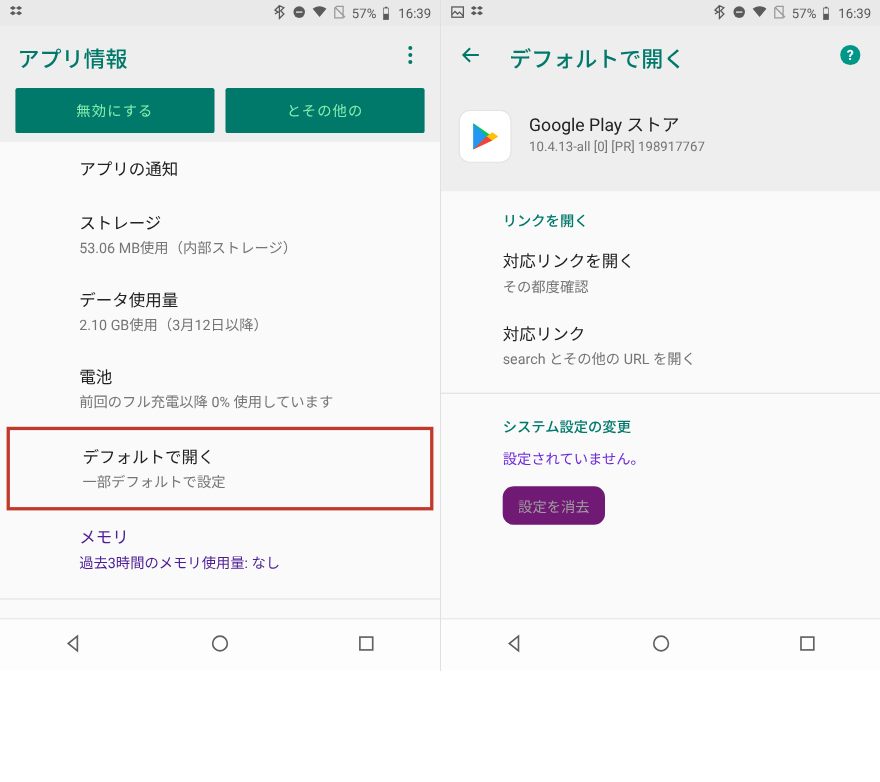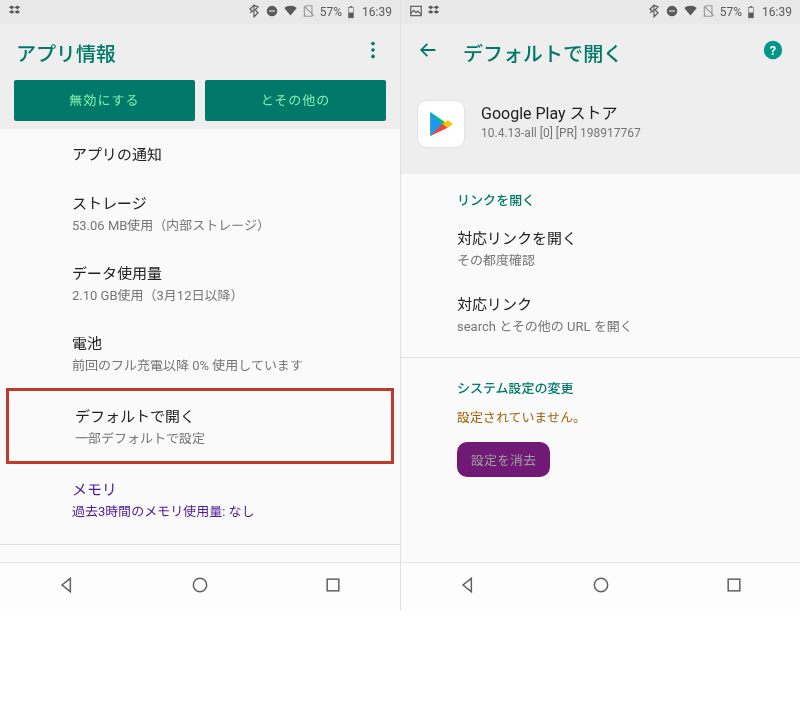--- a/index.html
+++ b/index.html
@@ -123,21 +123,21 @@
     font-weight: 500;
   }
   .r-item {
     padding: 12px 20px 12px 56px;
   }
   .r-item .primary { font-size: 15px; color: #212121; }
   .r-item .secondary { font-size: 13px; color: #757575; margin-top: 2px; }
   .r-text {
     padding: 4px 24px 10px 56px;
     font-size: 13px;
-    color: #a16207;
+    color: #6d28d9;
   }
   .clear-btn {
     margin: 6px 0 0 56px;
     display: inline-block;
     background: #701a75;
     color: #9e9e9e;
     font-size: 13px;
     padding: 8px 14px;
     border-radius: 10px;
   }

